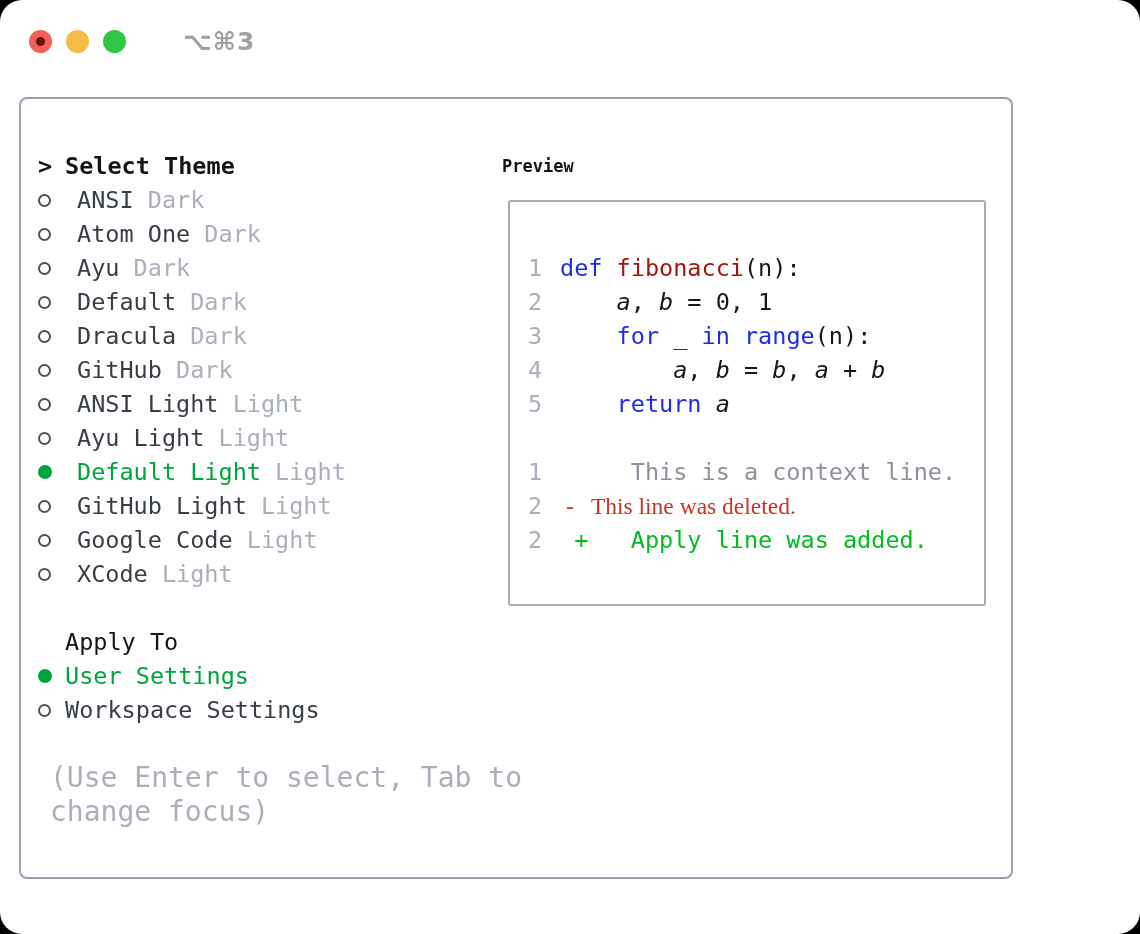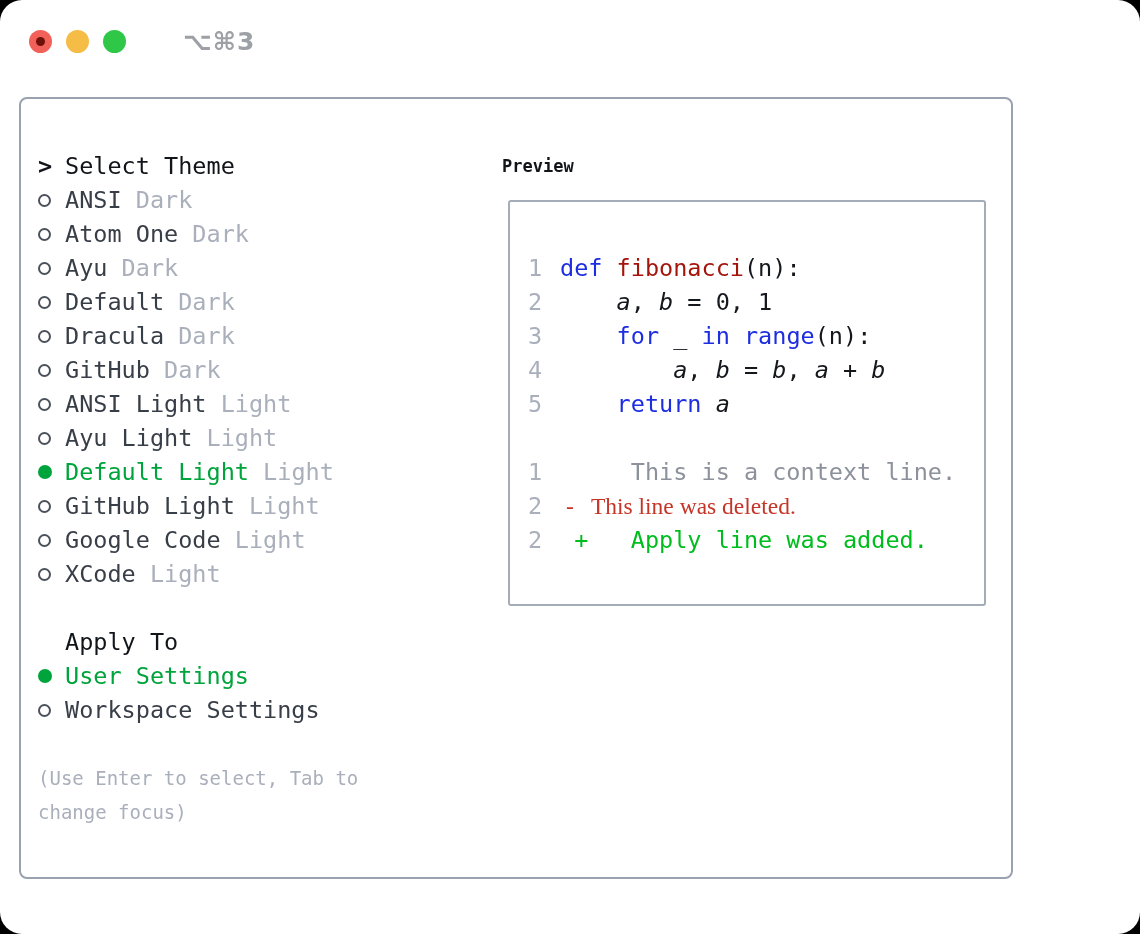--- a/index.html
+++ b/index.html
@@ -42,38 +42,38 @@
     box-sizing: border-box;
     background: #fff;
   }
   .left-col  { position: absolute; left: 17px; top: 50px; width: 460px; }
   .right-col { position: absolute; left: 481px; top: 50px; }
 
   .row { display: flex; align-items: center; height: 34px;
          font-size: 23.5px; white-space: pre; color: var(--text-dark); }
   .row .cell-marker { width: 27px; flex: 0 0 27px; display:flex; align-items:center; }
   .focus-caret { font-weight: bold; color: var(--text-black); }
-  .hdr { font-weight: normal; color: var(--text-black); text-align: right; }
+  .hdr { font-weight: bold; color: var(--text-black); text-align: right; }
   .ring {
     width: 13px; height: 13px; border-radius: 50%;
     border: 2px solid var(--ring-gray); box-sizing: border-box;
   }
   .dot {
     width: 14px; height: 14px; border-radius: 50%;
     background: var(--accent-green);
   }
-  .item-name { color: var(--text-dark); }
+  .item-name { color: var(--text-dark); margin-left: 12px; }
   .item-tag  { color: var(--muted); }
   .row.selected .item-name { color: var(--accent-green); }
   .spacer { height: 34px; }
   .apply-title { color: var(--text-black); }
   .opt-label { color: var(--text-dark); }
   .row.selected .opt-label { color: var(--accent-green); }
-  .help { height: 34px; line-height: 34px; font-size: 19px;
-          color: var(--muted); white-space: pre; }
+  .help { height: 34px; line-height: 34px; font-size: 28px;
+          color: var(--muted); white-space: pre; margin-left: 12px; }
 
   
   .preview-title { height: 34px; line-height: 34px; font-size: 17px;
                    font-weight: bold; color: var(--text-black); }
   .preview-box {
     margin-top: 17px; margin-left: 6px;
     width: 478px; height: 406px;
     border: 2px solid var(--box-border);
     border-radius: 3px;
     box-sizing: border-box;

